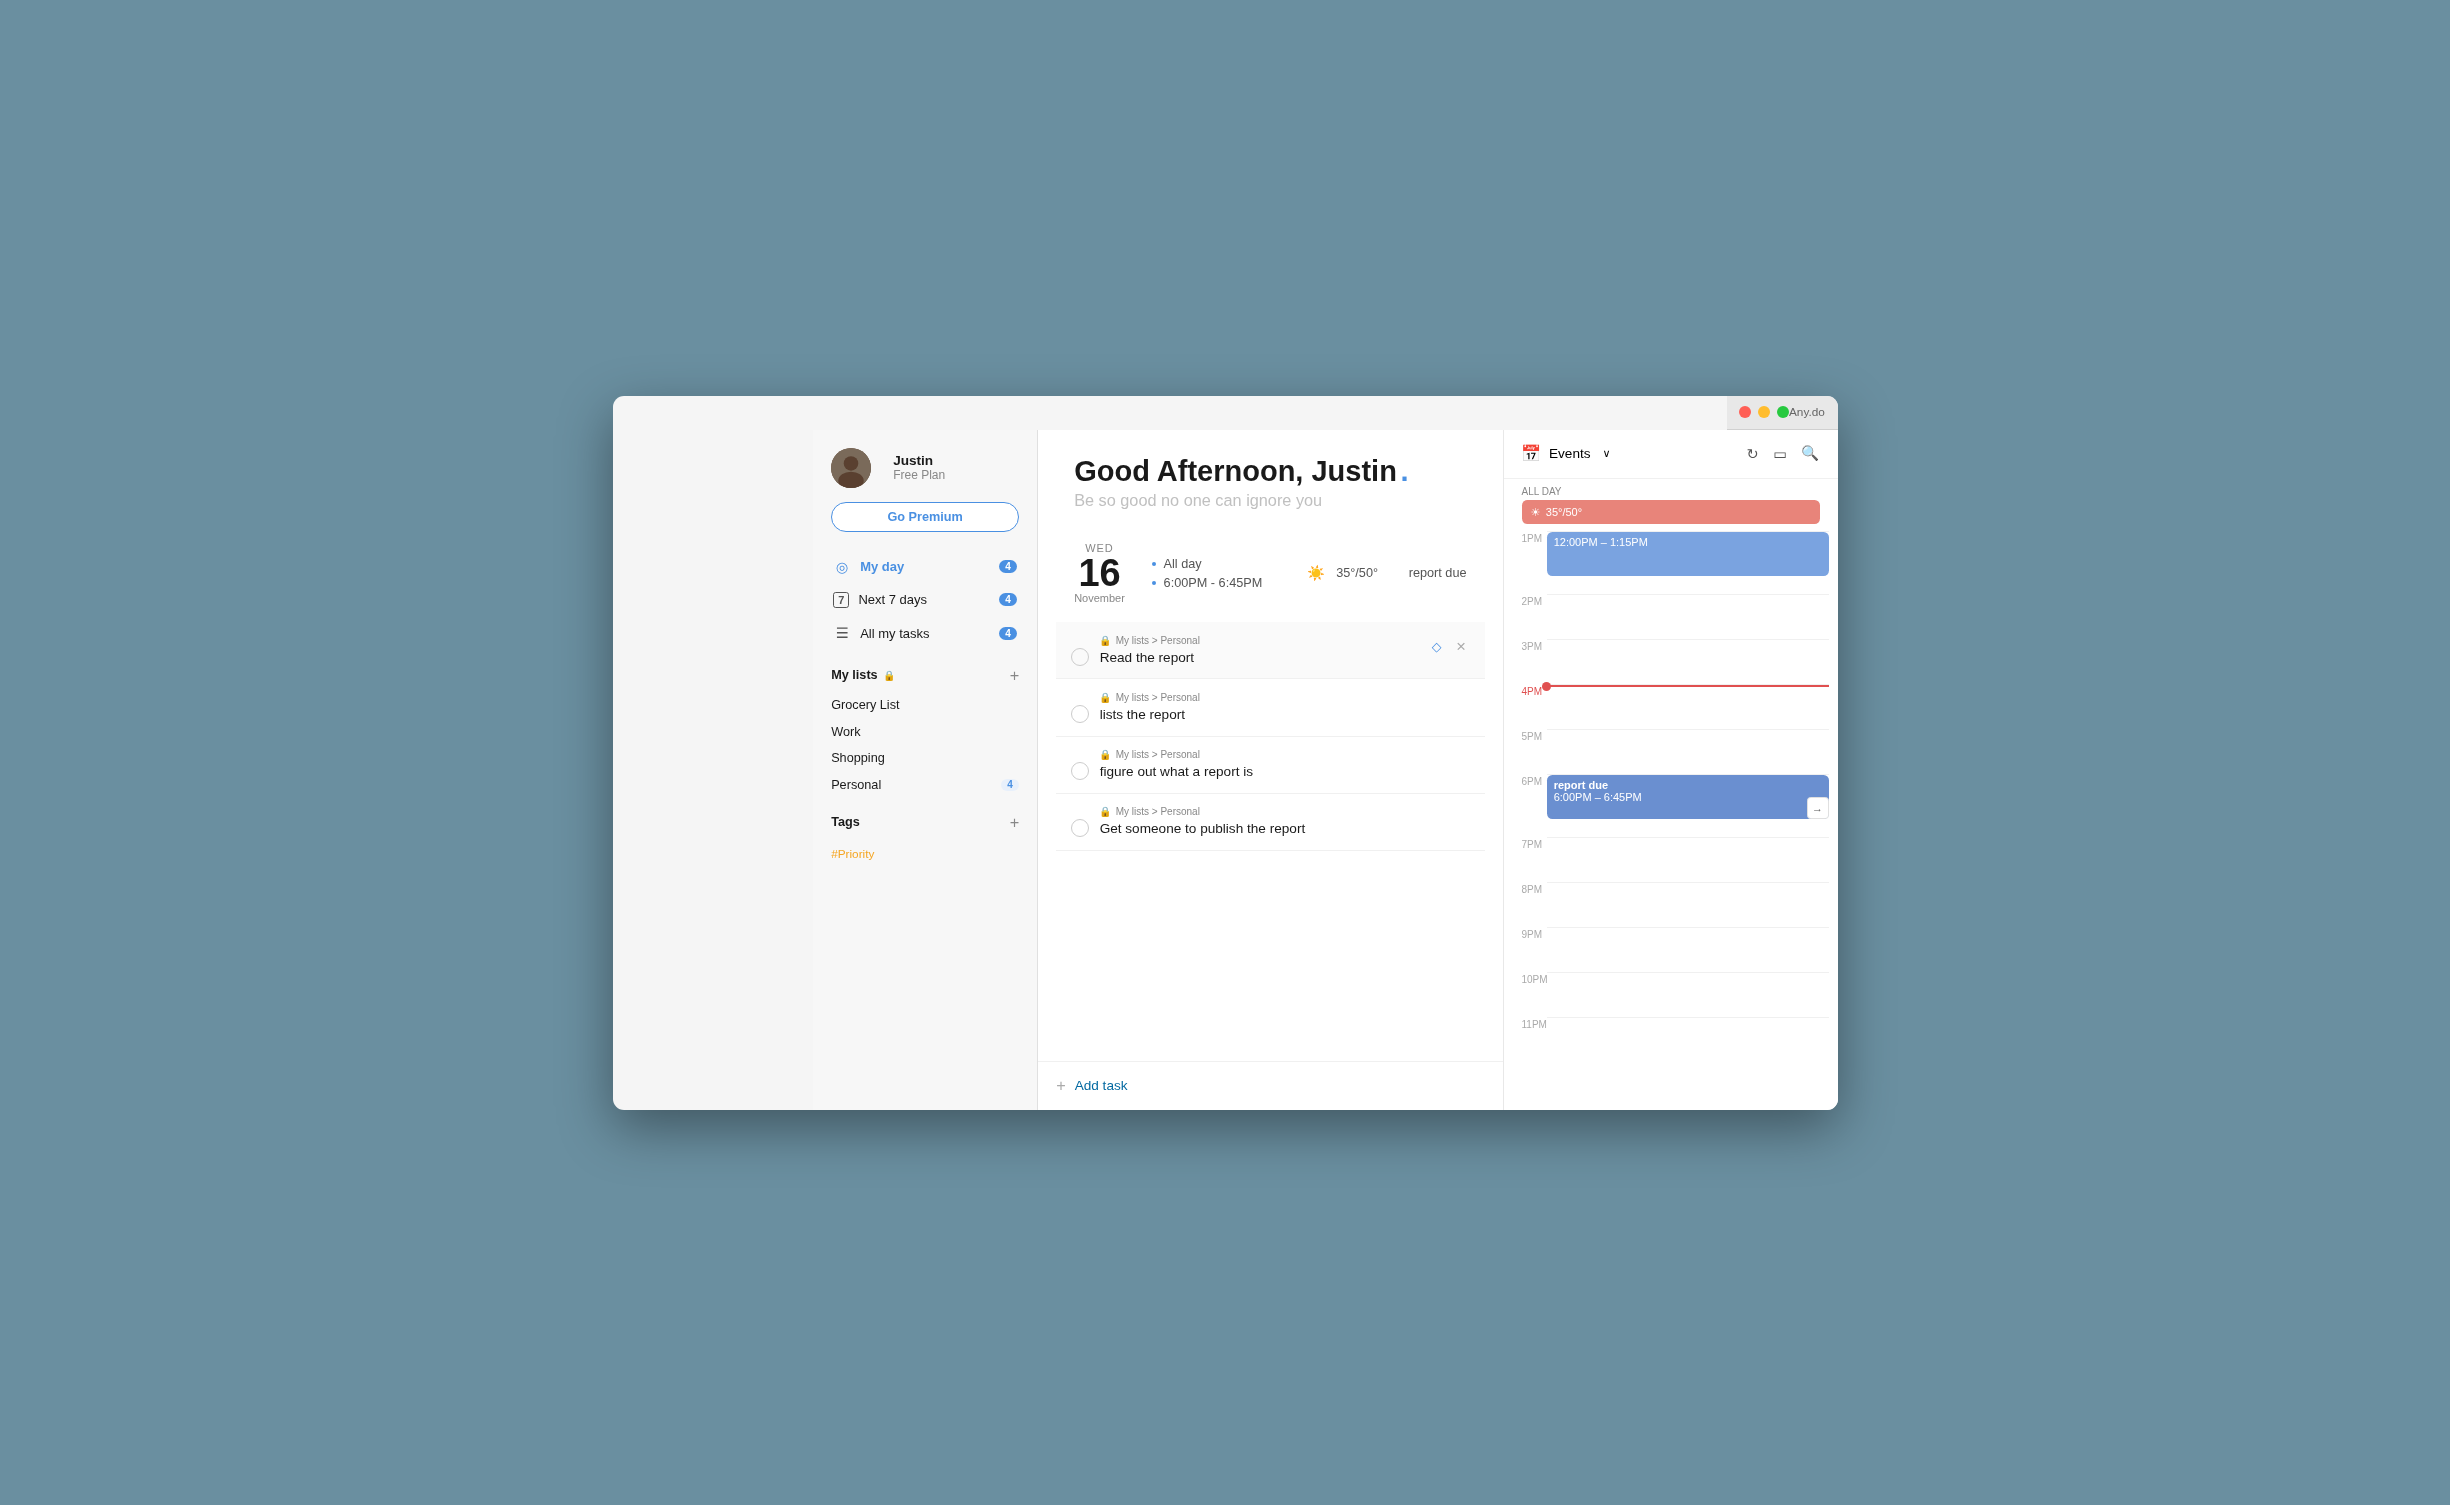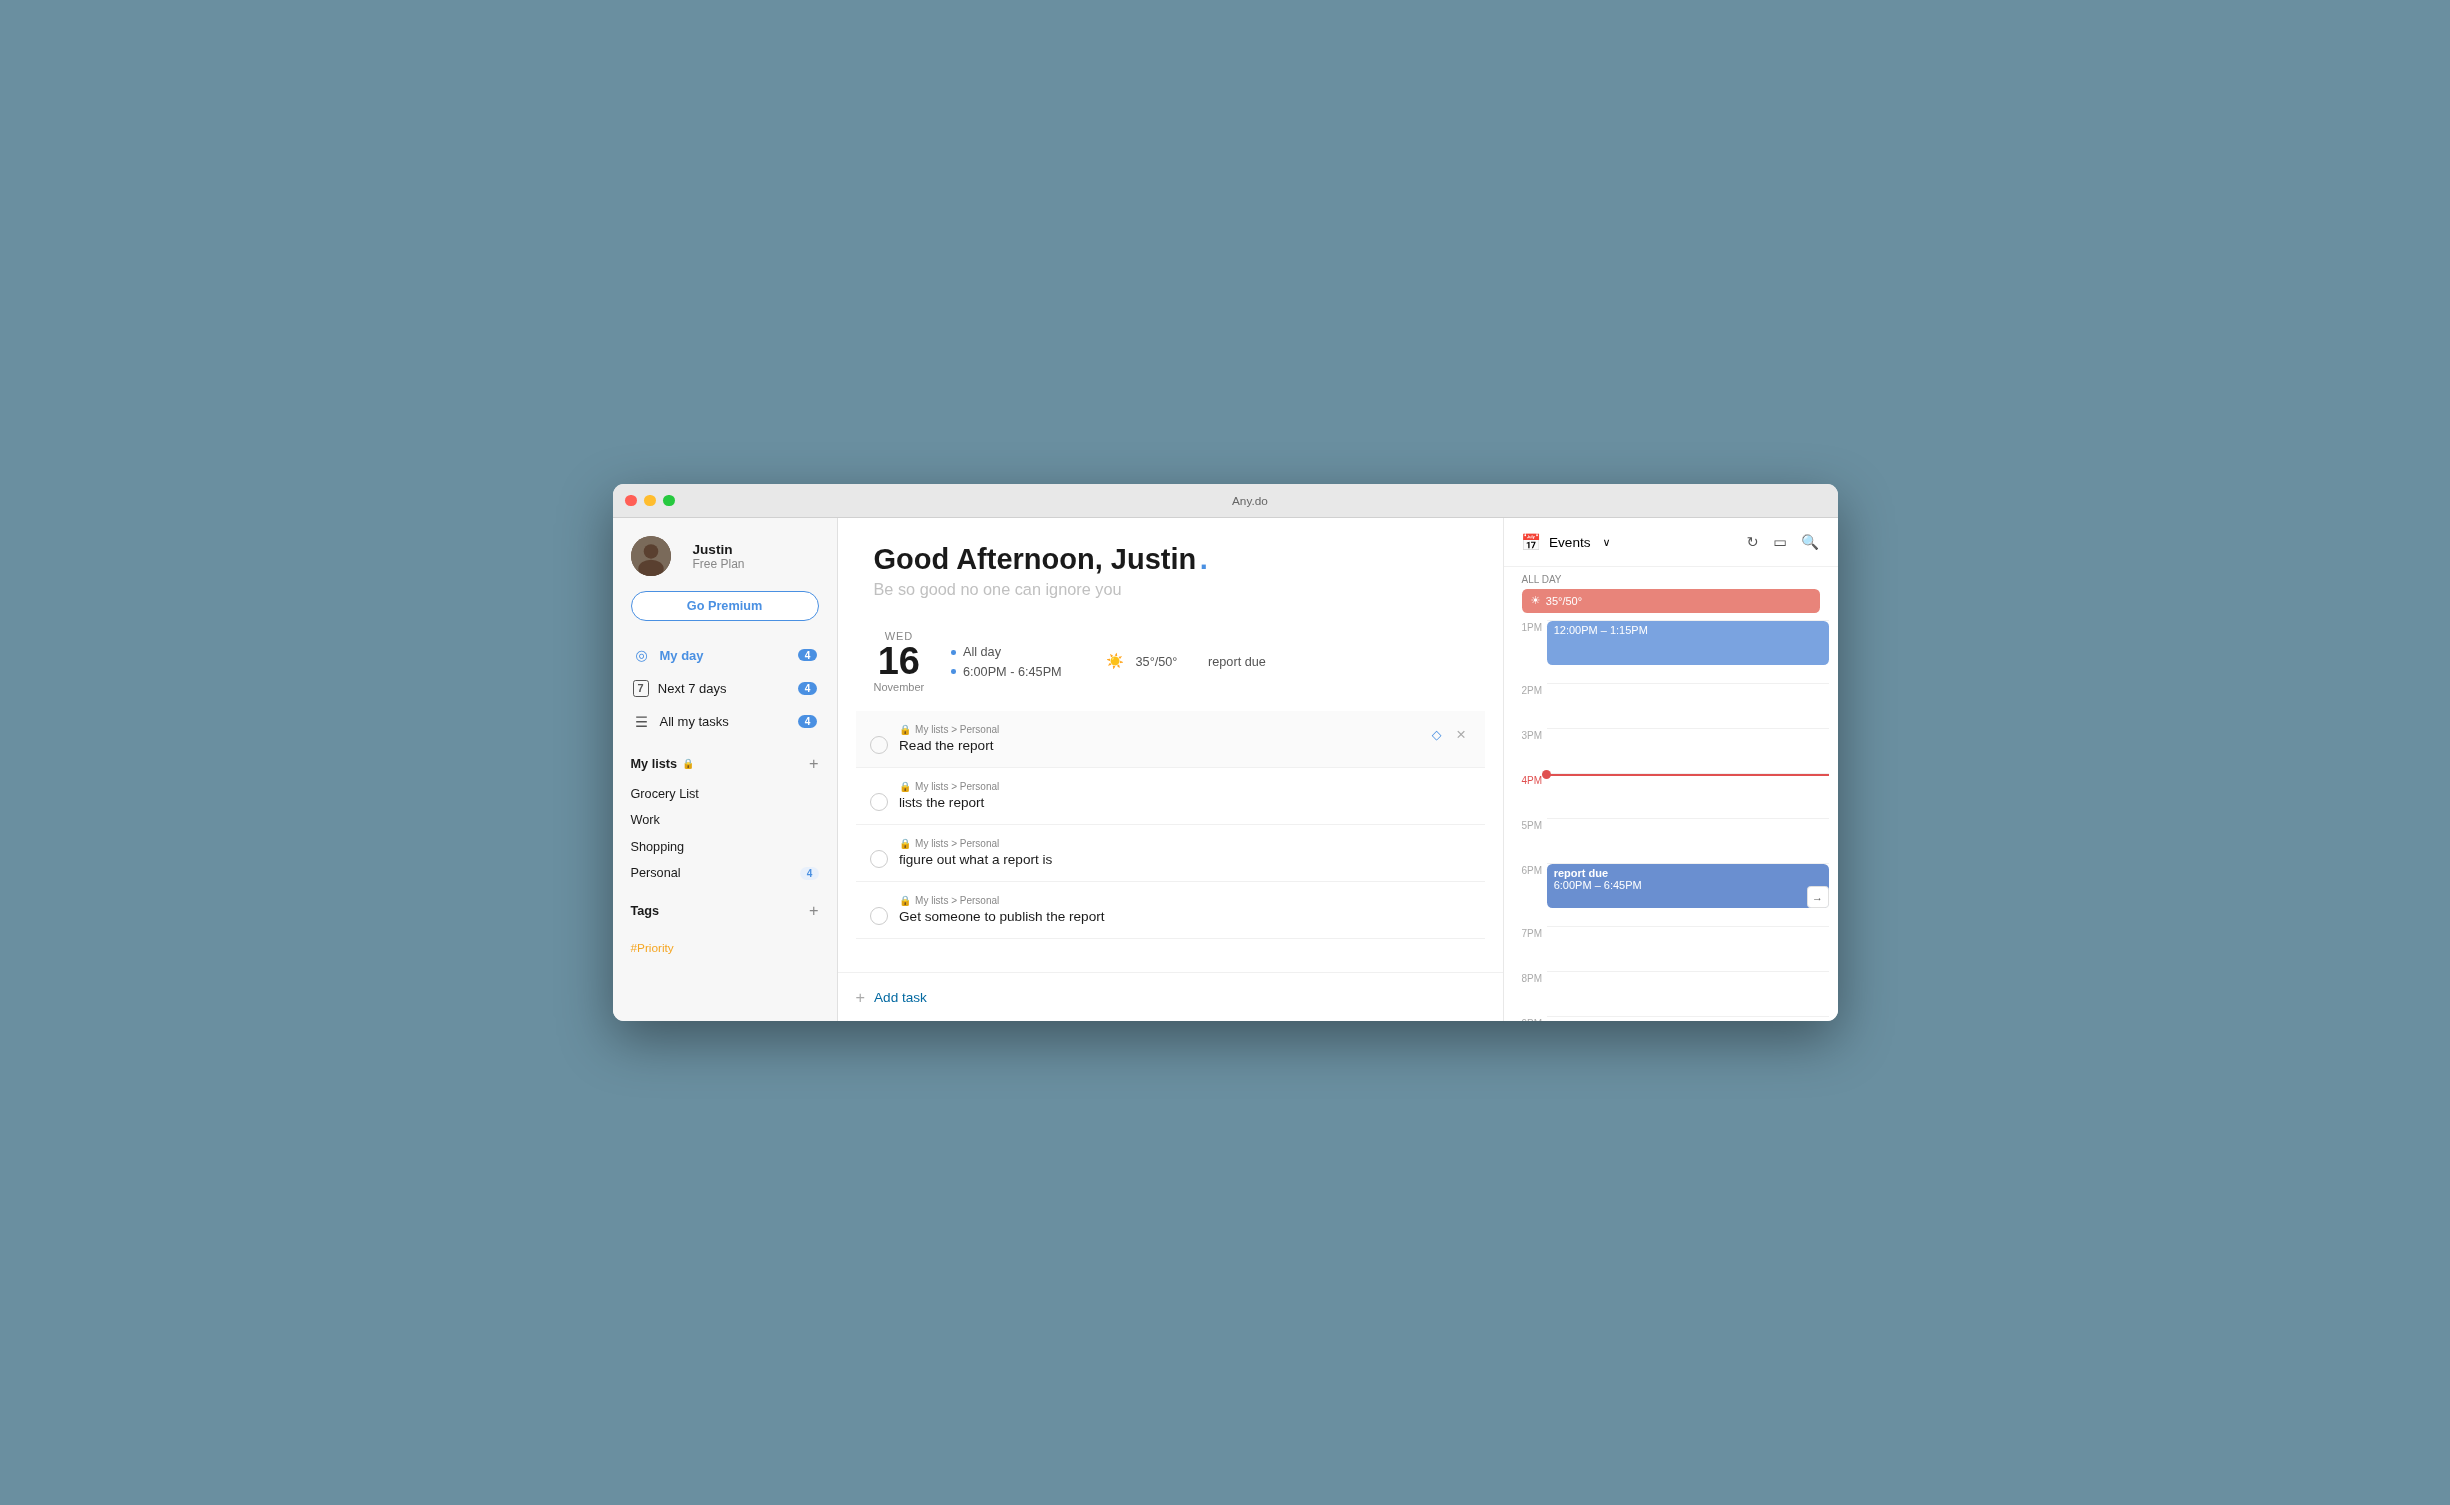--- a/index.html
+++ b/index.html
@@ -7,27 +7,28 @@
       font-family: -apple-system, BlinkMacSystemFont, 'Segoe UI', sans-serif;
       background: #6a8fa0;
       display: flex;
       align-items: center;
       justify-content: center;
       min-height: 100vh;
       padding: 18px;
     }
     .window {
       width: 1225px;
-      height: 537px;
+      height: 714px;
       background: #f5f5f5;
       border-radius: 11px;
       box-shadow: 0 18px 54px rgba(0,0,0,0.4);
       overflow: hidden;
       display: flex;
       flex-direction: column;
+      align-items: flex-end;
     }
     .titlebar {
       height: 34px;
       background: #e8e8e8;
       display: flex;
       align-items: center;
       padding: 0 12.7px;
       border-bottom: 0.9px solid #d0d0d0;
       flex-shrink: 0;
     }
@@ -155,21 +156,21 @@
     }
     .personal-badge {
       background: #e8f0fb;
       color: #4a90e2;
       border-radius: 9px;
       padding: 0.9px 6.3px;
       font-size: 10px;
       font-weight: 600;
     }
     .tags-section { padding: 0 18px; }
-    .priority-tag { color: #f5a623; font-size: 11.8px; font-weight: 500; margin-top: 14px; cursor: pointer; }
+    .priority-tag { color: #f5a623; font-size: 11.8px; font-weight: 500; margin-top: 8px; cursor: pointer; }
     .sidebar-bottom {
       margin-top: auto;
       padding: 18px;
     }
     .create-workspace-btn {
       background: #4a90e2;
       color: white;
       border: none;
       border-radius: 18px;
       padding: 9px 18px;

